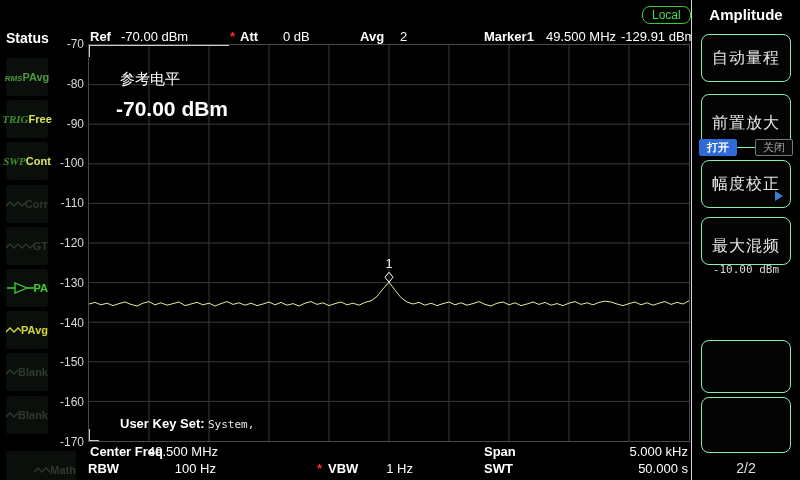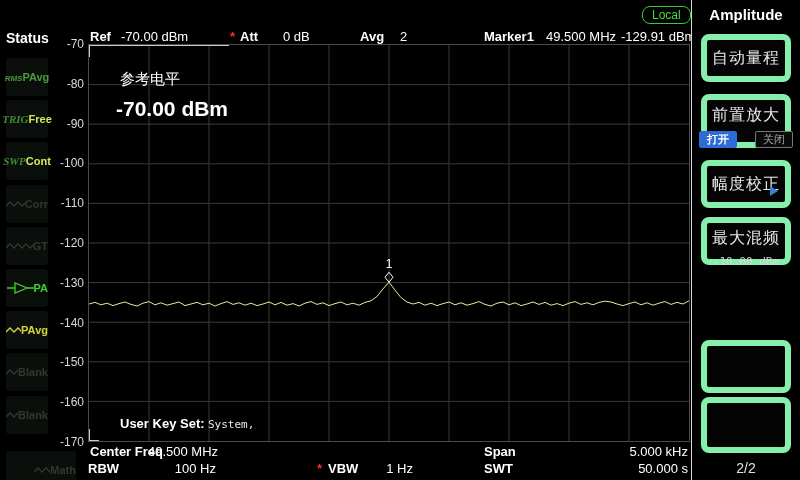--- a/index.html
+++ b/index.html
@@ -53,26 +53,26 @@
 
   
   .ftr{position:absolute;font-size:13px;line-height:14px;white-space:nowrap;}
   .ftr-val{display:inline-block;text-align:right;}
 
   
   .menu{position:absolute;left:691px;top:0;width:109px;height:480px;background:#000;
         border-left:1px solid #d8d8d8;box-sizing:border-box;}
   .menu-title{position:absolute;left:0;top:6px;width:100%;text-align:center;
               font-size:15px;font-weight:bold;color:#fff;}
-  .mbtn{position:absolute;left:9px;width:90px;border:6px solid #86efac;border-radius:8px;
+  .mbtn{position:absolute;left:9px;width:90px;border:1px solid #86efac;border-radius:8px;
         background:#040404;box-sizing:border-box;display:flex;flex-direction:column;
         align-items:center;}
   .mbtn-label{font-size:16px;color:#e8e8e8;letter-spacing:1px;}
   .mbtn-center{justify-content:center;}
-  .mbtn-top .mbtn-label{margin-top:5px;text-align:center;}
+  .mbtn-top .mbtn-label{margin-top:18px;text-align:center;}
   .tgrow{display:flex;gap:18px;margin-top:5px;}
   .tg{width:36px;height:15px;line-height:15px;text-align:center;font-size:11px;color:#aaa;
       border:1px solid #777;background:#0a0a0a;border-radius:2px;}
   .tg.sel{background:#2e6bd6;border-color:#2e6bd6;color:#fff;font-weight:bold;}
   .mbtn-value{margin-top:6px;font-size:11px;color:#d8d8d8;
               font-family:"DejaVu Sans Mono",monospace;}
   .submenu-arrow{position:absolute;right:7px;bottom:6px;width:0;height:0;
                  border-left:8px solid #3a7fd5;border-top:5px solid transparent;
                  border-bottom:5px solid transparent;}
   .menu-page{position:absolute;left:0;bottom:4px;width:100%;text-align:center;

